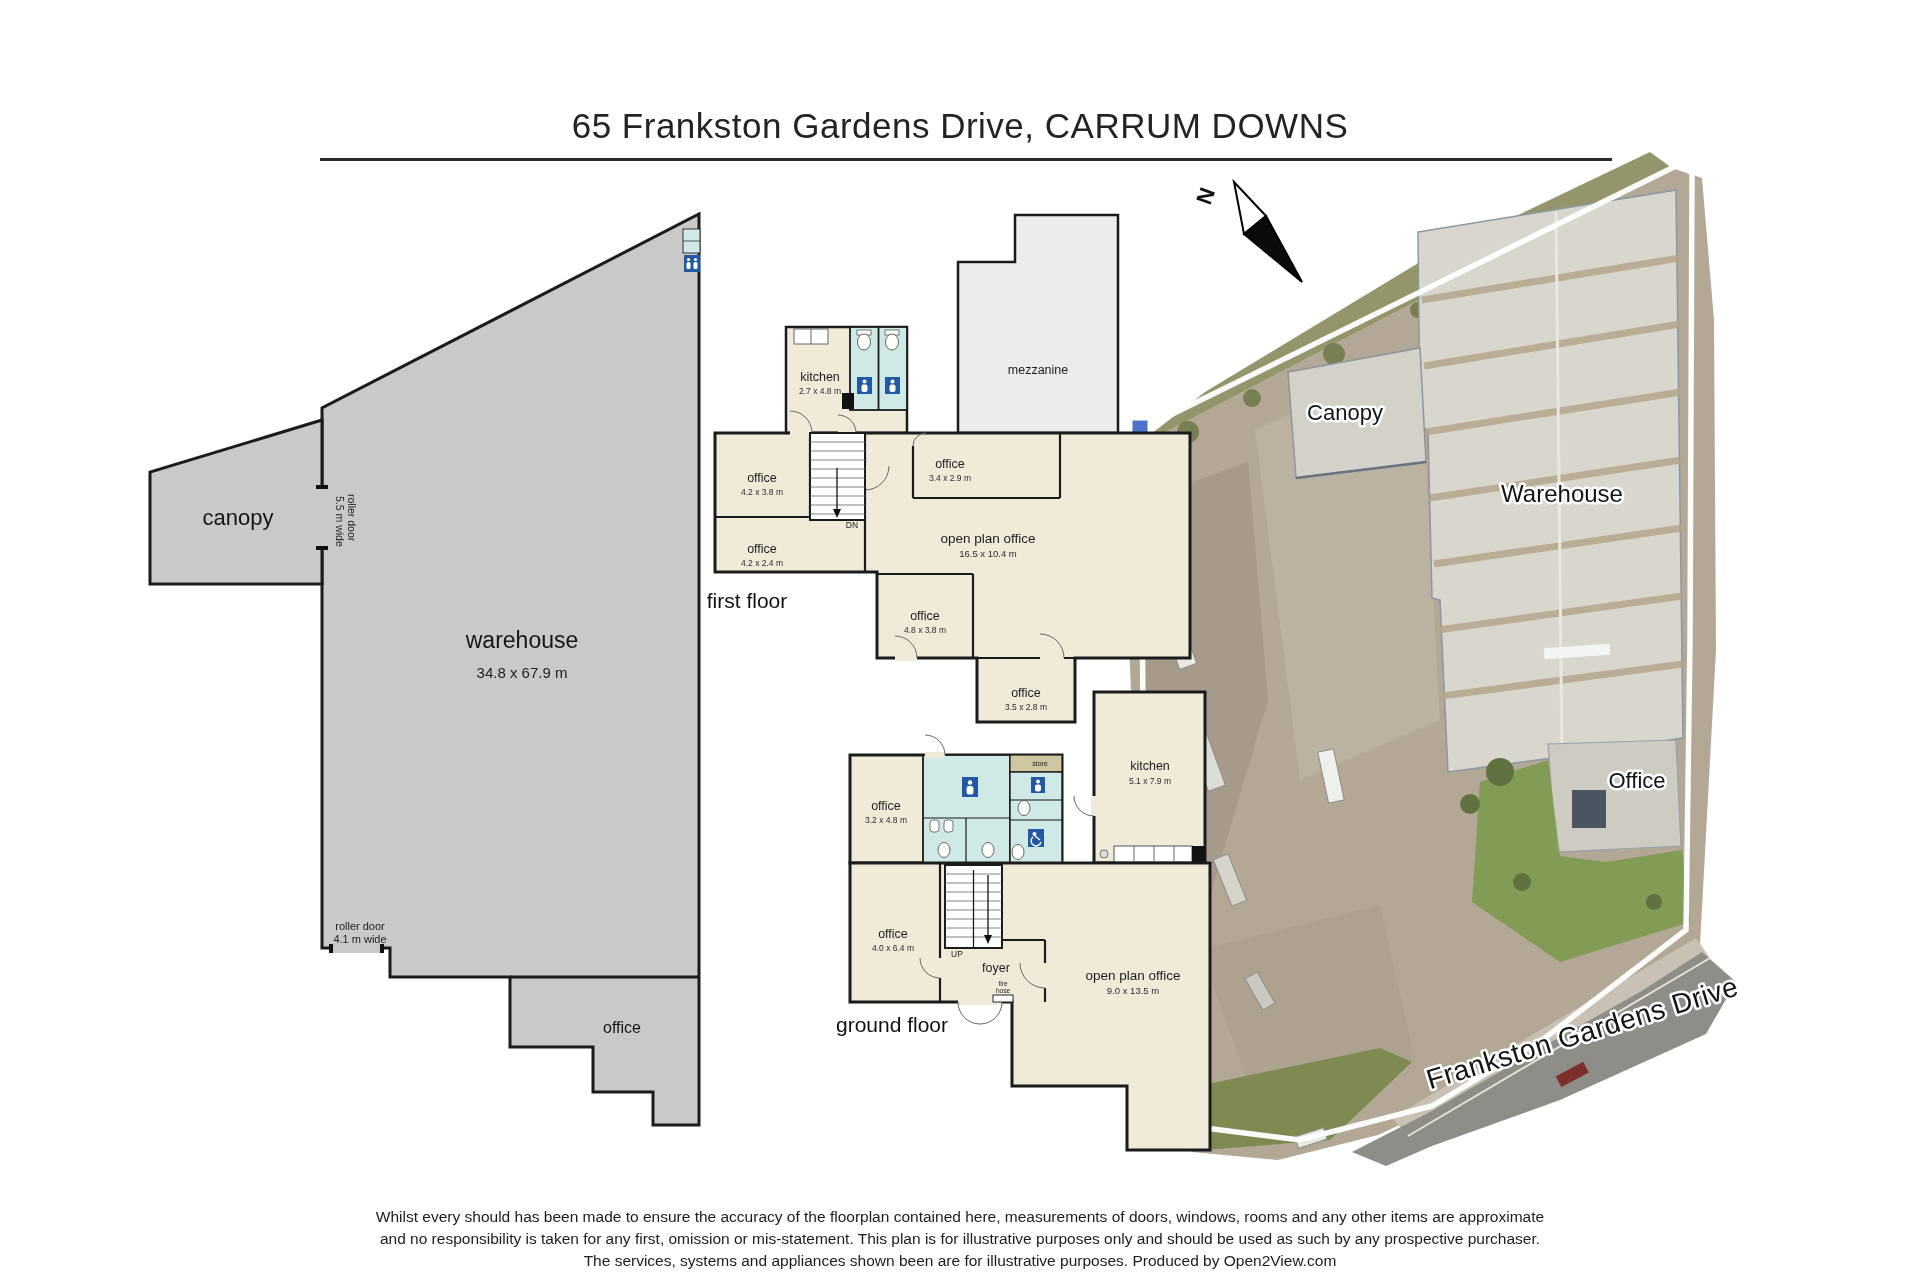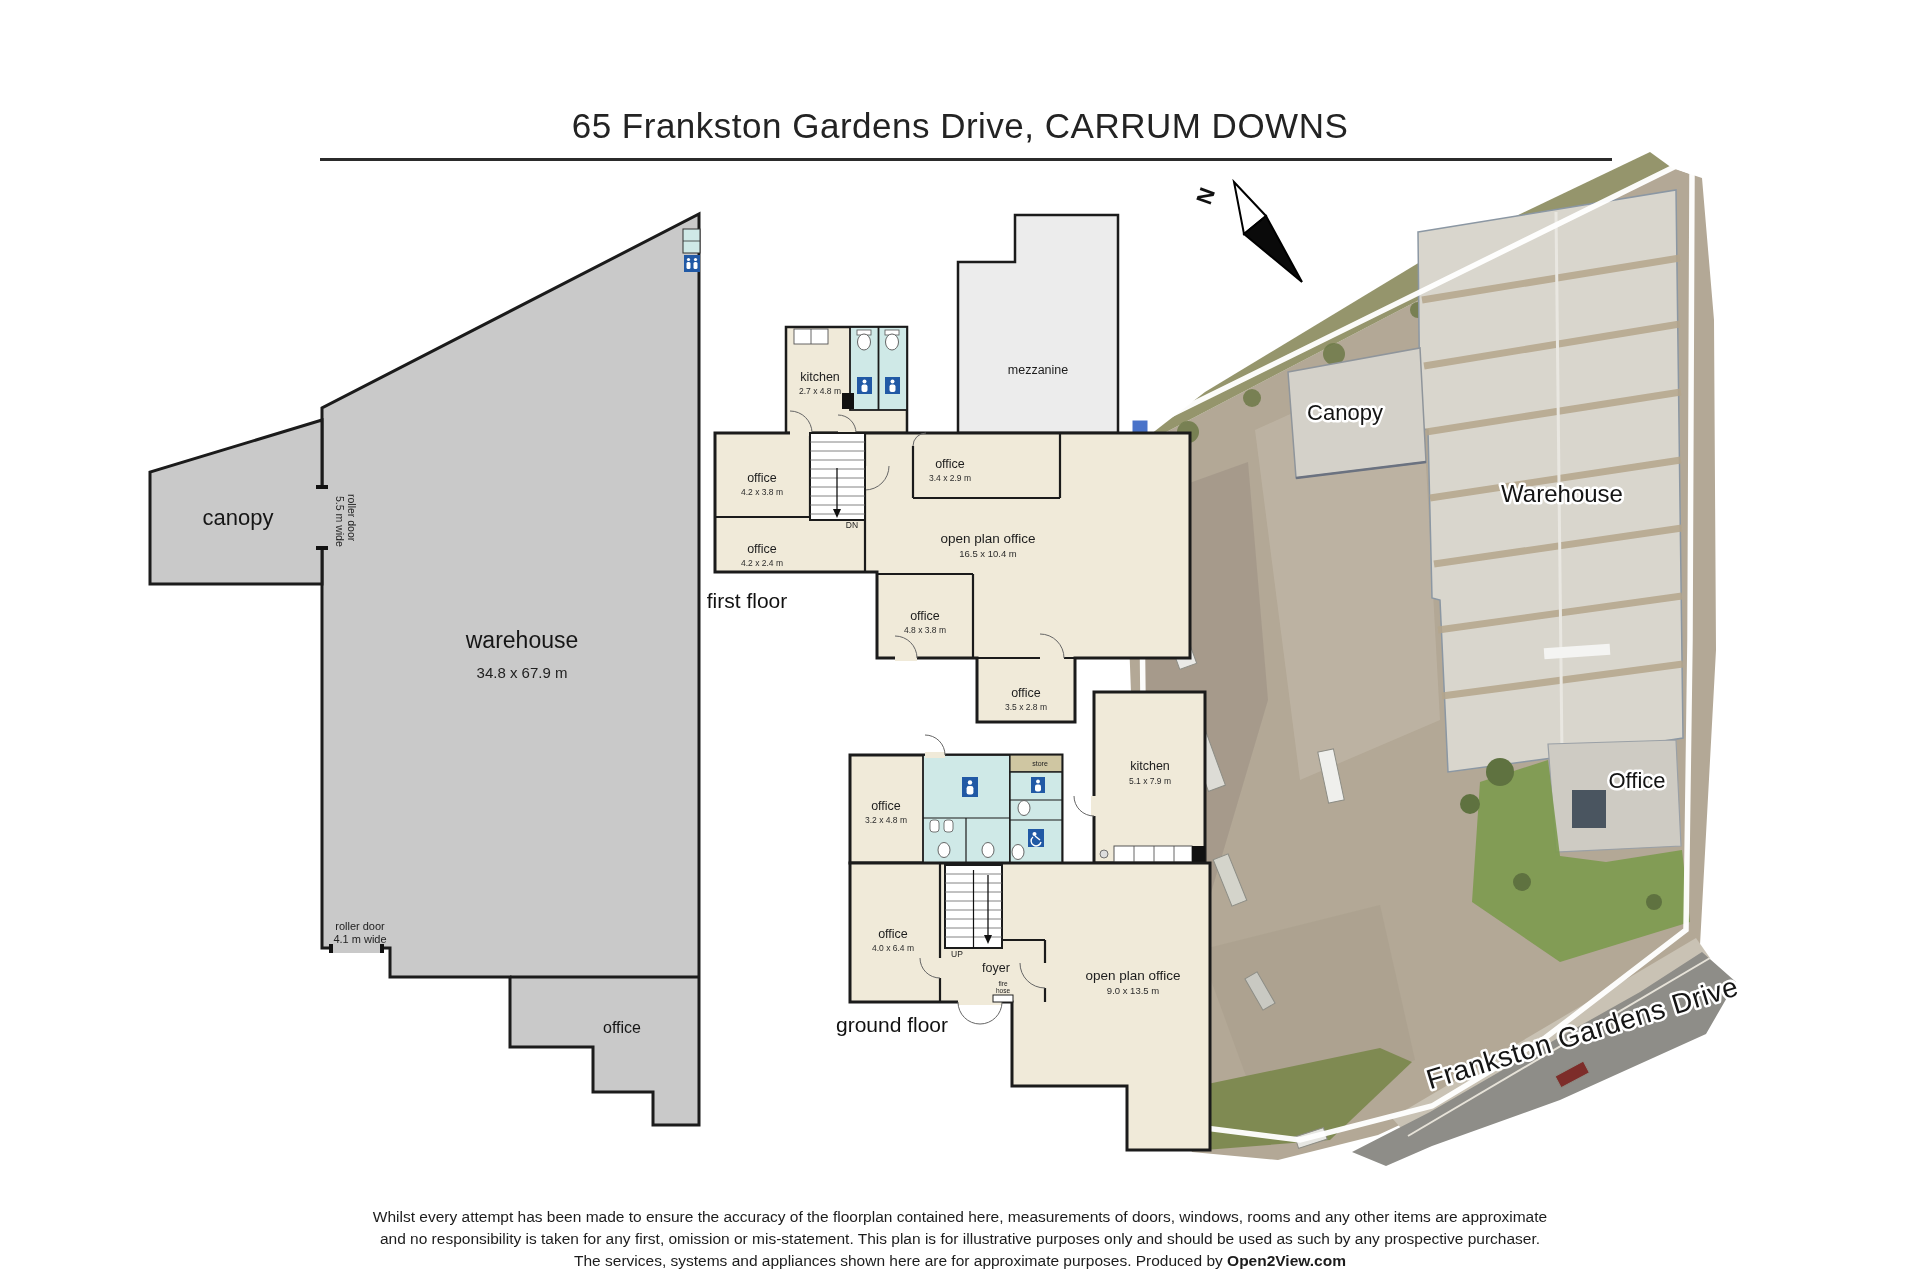--- a/index.html
+++ b/index.html
@@ -3,21 +3,21 @@
 <meta charset="utf-8">
 <style>
   html,body{margin:0;padding:0;background:#ffffff;}
   .page{position:relative;width:1860px;height:1280px;background:#fff;overflow:hidden;
         font-family:"Liberation Sans", sans-serif;}
   .title{position:absolute;top:106px;left:0;width:1920px;text-align:center;
          font-size:35px;color:#232323;letter-spacing:.5px;}
   .title-rule{position:absolute;top:158px;left:320px;width:1292px;height:3px;background:#2b2b2b;}
   .disclaimer{position:absolute;top:1206px;left:0;width:1920px;text-align:center;
               font-size:15.5px;line-height:22px;color:#1c1c1c;}
-  .disclaimer b{font-weight:bold;}
+  .disclaimer b{font-weight:normal;}
   svg text{font-family:"Liberation Sans", sans-serif;}
   .roomname{font-size:12.5px;fill:#1d1d1d;}
   .roomdims{font-size:8.5px;fill:#2c2c2c;}
   .floorlabel{font-size:21px;fill:#111;}
   .halo{paint-order:stroke;stroke:#ffffff;stroke-width:5px;stroke-linejoin:round;fill:#141414;}
 </style>
 </head>
 <body>
 
 <div class="page">
@@ -320,18 +320,18 @@
       <text x="1133" y="980" font-size="13.5" fill="#1d1d1d" text-anchor="middle">open plan office</text>
       <text x="1133" y="994" font-size="9.5" fill="#2c2c2c" text-anchor="middle">9.0 x 13.5 m</text>
       <text class="floorlabel" x="892" y="1032" text-anchor="middle">ground floor</text>
     </g>
 
     <polygon points="1862,1280 1920,1152 1920,1280" fill="#b9d98e"></polygon>
     <line x1="1862" y1="1280" x2="1920" y2="1152" stroke="#ffffff" stroke-width="4"></line>
   </svg>
 
   <div class="disclaimer">
-    <div>Whilst every attempt has been made to ensure the accuracy of the floorplan contained here, measurements of doors, windows, rooms and any other items are approximate</div>
+    <div>Whilst every should has been made to ensure the accuracy of the floorplan contained here, measurements of doors, windows, rooms and any other items are approximate</div>
     <div>and no responsibility is taken for any first, omission or mis-statement.  This plan is for illustrative purposes only and should be used as such by any prospective purchaser.</div>
-    <div><span>The services, systems and appliances shown here are for approximate purposes.   Produced by </span><b>Open2View.com</b></div>
+    <div><span>The services, systems and appliances shown been are for illustrative purposes.   Produced by </span><b>Open2View.com</b></div>
   </div>
 
 </div>
 
 </body></html>

